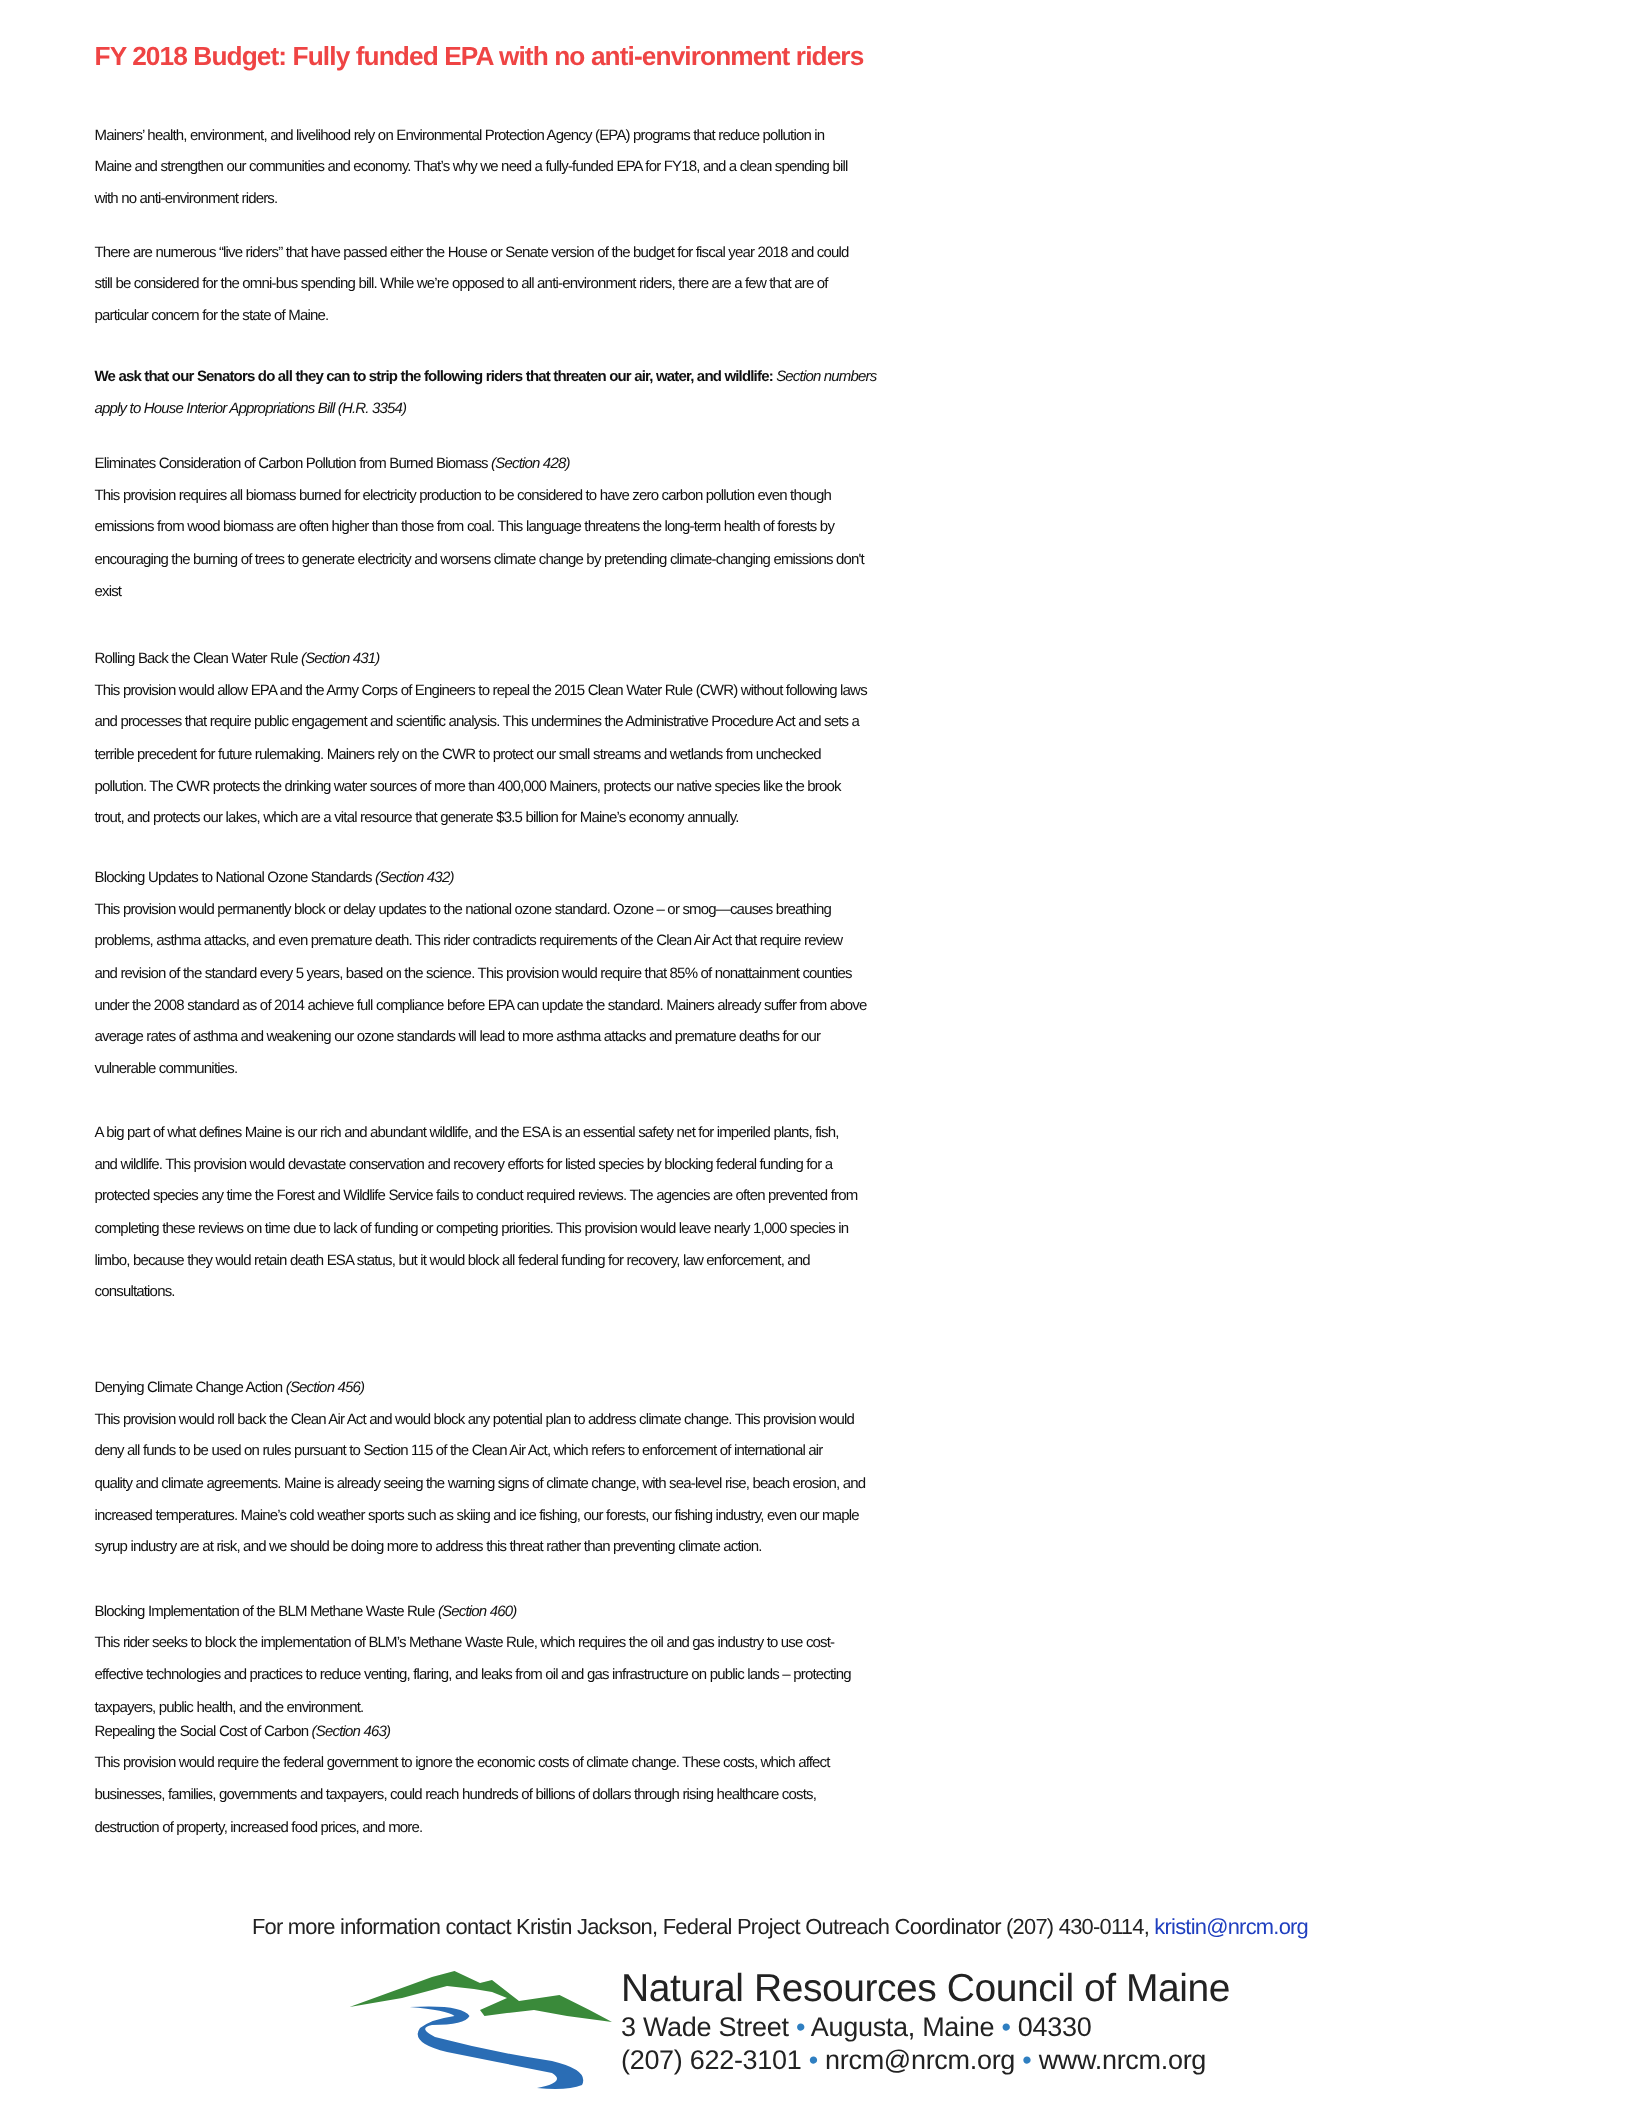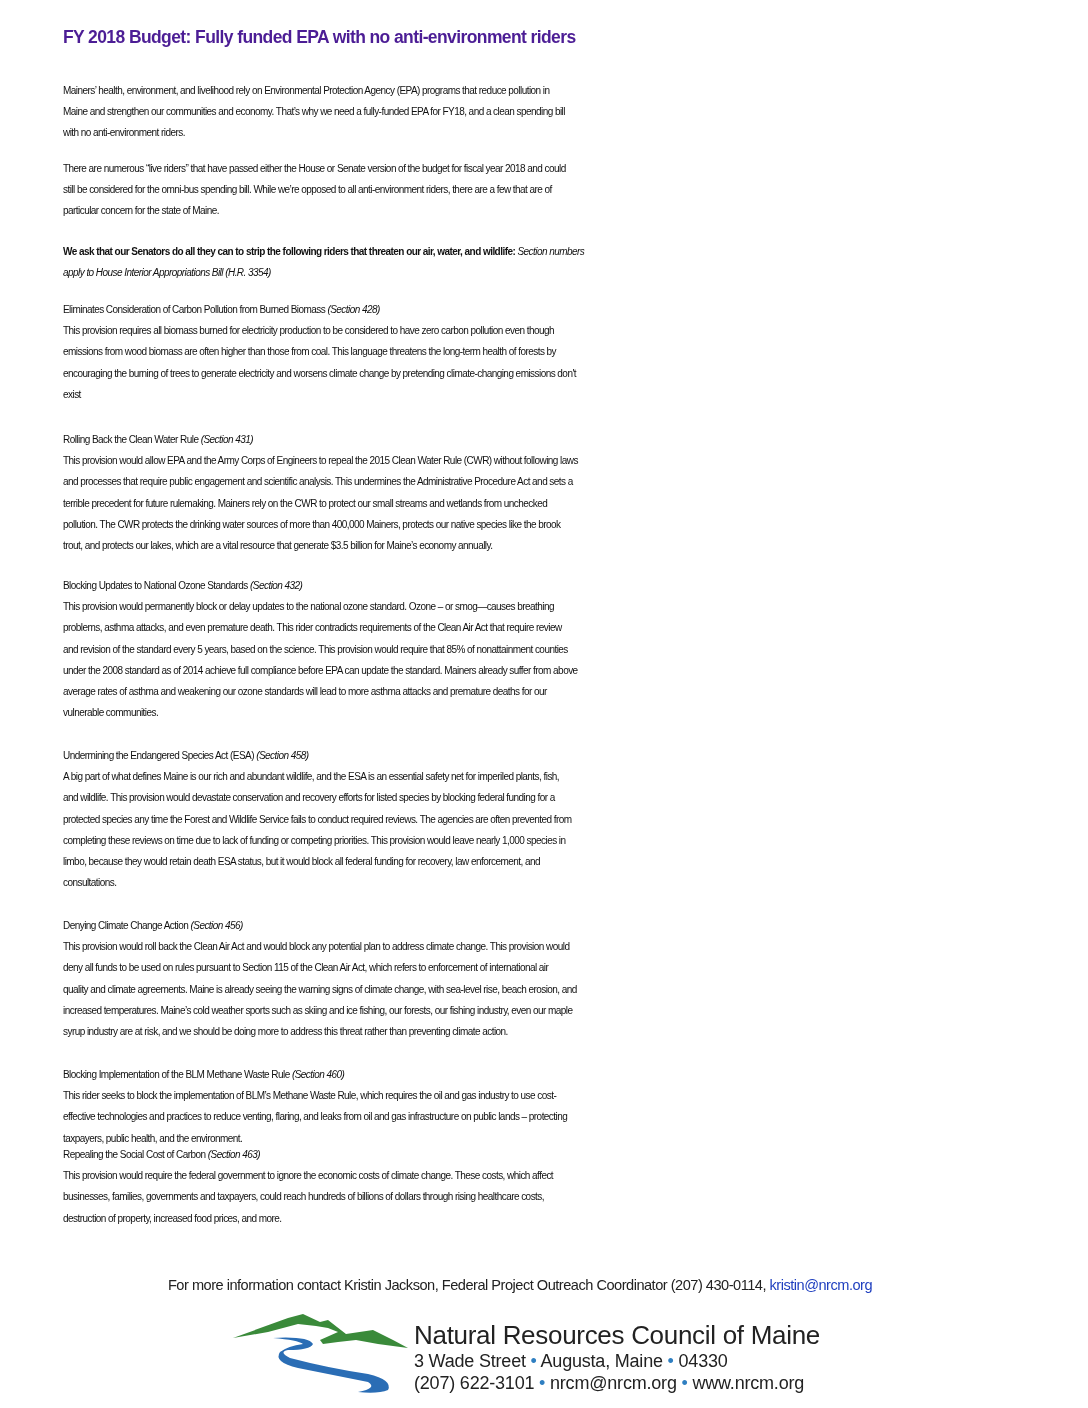--- a/index.html
+++ b/index.html
@@ -6,21 +6,21 @@
     body {
       width: 1088px; height: 1408px; position: relative; overflow: hidden;
       font-family: "Liberation Sans Narrow", "Liberation Sans", sans-serif;
       color: #111111;
     }
     .page { position: absolute; left: 63px; top: 0; width: 980px; }
     .title {
       position: absolute; left: 0; top: 27px;
       font-family: "Liberation Sans", sans-serif;
       font-weight: bold; font-size: 17.5px; letter-spacing: -0.6px;
-      white-space: nowrap; color: #4c1d95;
+      white-space: nowrap; color: #ef4444;
     }
     .block { position: absolute; left: 0; width: 980px; }
     .line {
       display: block; white-space: nowrap;
       font-family: "Liberation Sans", sans-serif;
       font-size: 10px; line-height: 21.2px; letter-spacing: -0.55px;
       color: #111;
     }
     .b { font-weight: bold; }
     .i { font-style: italic; font-weight: normal; }
@@ -30,21 +30,21 @@
       font-family: "Liberation Sans", sans-serif;
       font-size: 14.6px; letter-spacing: -0.5px; color: #222;
       white-space: nowrap;
     }
     .footer-contact a { color: #1f3fbf; text-decoration: none; }
     .logo { position: absolute; left: 228px; top: 1310px; width: 185px; height: 85px; }
     .org {
       position: absolute; left: 414px; top: 1310px;
       font-family: "Liberation Sans", sans-serif; color: #222;
     }
-    .org-name { font-size: 26px; line-height: 30px; letter-spacing: -0.3px; white-space: nowrap; margin-top: 10px; }
+    .org-name { font-size: 26px; line-height: 30px; letter-spacing: -0.3px; white-space: nowrap; }
     .org-line { font-size: 18px; line-height: 22px; letter-spacing: -0.2px; white-space: nowrap; }
     .dot { color: #2f7fc1; }
   </style>
 </head>
 <body>
 
 <div class="page">
   <div class="title">FY 2018 Budget: Fully funded EPA with no anti-environment riders</div>
 
   <div class="block" style="top:80px">
@@ -83,21 +83,20 @@
       <div class="block" style="top: 575px;">
         <span class="line"><span class="heading">Blocking Updates to National Ozone Standards</span><span class="i"> (Section 432)</span></span>
         <span class="line">This provision would permanently block or delay updates to the national ozone standard. Ozone – or smog—causes breathing</span>
         <span class="line">problems, asthma attacks, and even premature death. This rider contradicts requirements of the Clean Air Act that require review</span>
         <span class="line">and revision of the standard every 5 years, based on the science. This provision would require that 85% of nonattainment counties</span>
         <span class="line">under the 2008 standard as of 2014 achieve full compliance before EPA can update the standard. Mainers already suffer from above</span>
         <span class="line">average rates of asthma and weakening our ozone standards will lead to more asthma attacks and premature deaths for our</span>
         <span class="line">vulnerable communities.</span>
       </div>
       <div class="block" style="top: 745px;">
-        <span class="line"><span class="heading">Undermining the Endangered Species Act (ESA)</span><span class="i"> (Section 458)</span></span>
         <span class="line">A big part of what defines Maine is our rich and abundant wildlife, and the ESA is an essential safety net for imperiled plants, fish,</span>
         <span class="line">and wildlife. This provision would devastate conservation and recovery efforts for listed species by blocking federal funding for a</span>
         <span class="line">protected species any time the Forest and Wildlife Service fails to conduct required reviews. The agencies are often prevented from</span>
         <span class="line">completing these reviews on time due to lack of funding or competing priorities. This provision would leave nearly 1,000 species in</span>
         <span class="line">limbo, because they would retain death ESA status, but it would block all federal funding for recovery, law enforcement, and</span>
         <span class="line">consultations.</span>
       </div>
       <div class="block" style="top: 915px;">
         <span class="line"><span class="heading">Denying Climate Change Action</span><span class="i"> (Section 456)</span></span>
         <span class="line">This provision would roll back the Clean Air Act and would block any potential plan to address climate change. This provision would</span>

